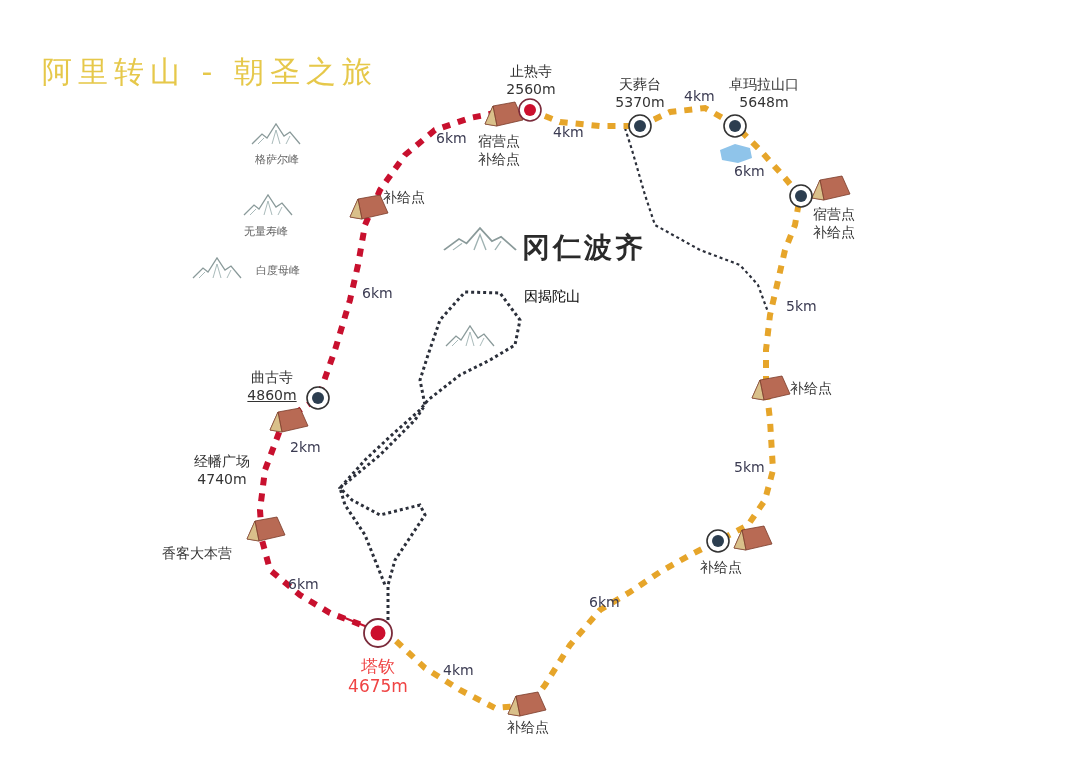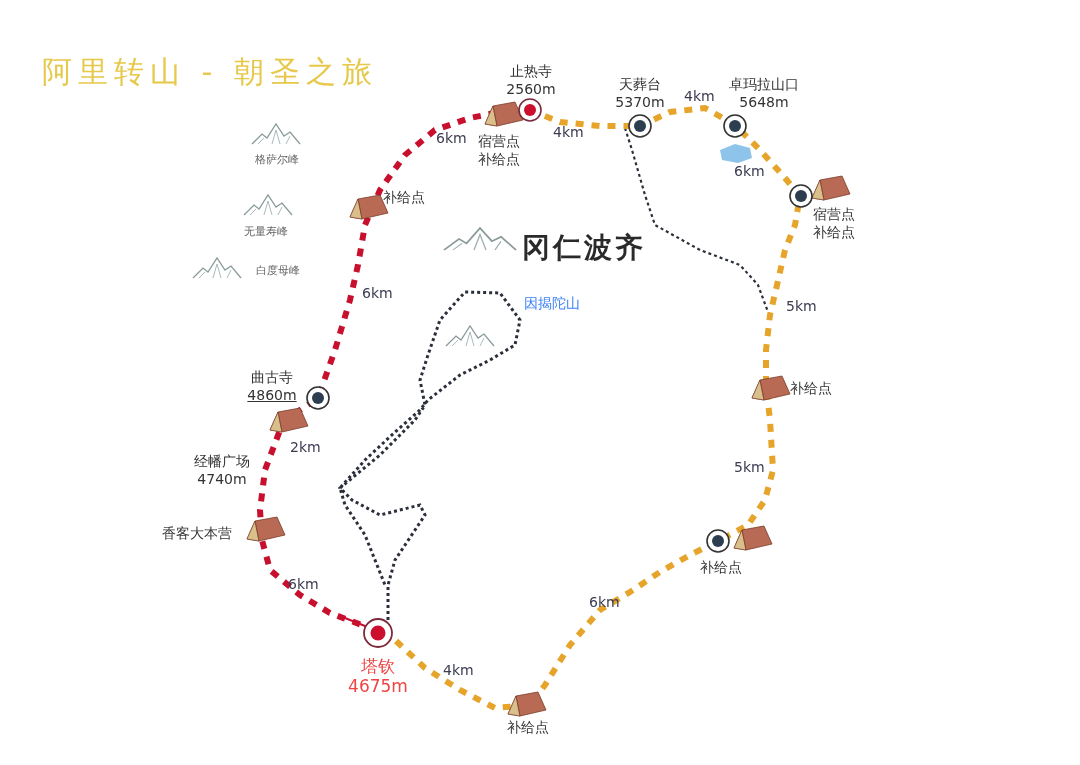--- a/index.html
+++ b/index.html
@@ -8,21 +8,21 @@
   #map { position: absolute; left: 0; top: 0; width: 1080px; height: 765px; }
   .label { position: absolute; font-size: 14px; color: #333; line-height: 17px; white-space: nowrap; }
   .label.center { text-align: center; }
   .label.big { font-size: 17px; line-height: 20px; color: #ef4444; }
   .label.km { font-size: 14px; color: #3b3b52; }
   .title { position: absolute; left: 42px; top: 52px; font-size: 30px; letter-spacing: 6px;
            color: #e6c84a; font-family: "DejaVu Sans", sans-serif; font-weight: normal; text-align: center; }
   .range-title { position: absolute; left: 522px; top: 229px; font-size: 28px; font-weight: bold;
                  letter-spacing: 3px; color: #2a2a2a; font-family: "DejaVu Serif", serif; }
   .peak-label { position: absolute; font-size: 11px; color: #666; white-space: nowrap; }
-  .yin-label { position: absolute; left: 524px; top: 295px; font-size: 14px; color: #3b82f6; }
+  .yin-label { position: absolute; left: 524px; top: 288px; font-size: 14px; color: #000000; }
 </style>
 </head>
 <body>
 
 <svg id="map" viewBox="0 0 1080 765" xmlns="http://www.w3.org/2000/svg">
   <defs>
     <g id="mtn">
       <path d="M0 20 L10 10 L15 14 L24 0 L32 12 L38 8 L48 20" fill="none" stroke="#8a9a9a" stroke-width="1.3"></path>
       <path d="M6 20 L12 14 M20 20 L24 6 L28 20 M34 20 L38 12" fill="none" stroke="#9fb2b2" stroke-width="0.9"></path>
     </g>
@@ -114,21 +114,21 @@
 <div class="label" style="left:813px;top:224px;">补给点</div>
 
 <div class="label" style="left:383px;top:189px;">补给点</div>
 
 <div class="label center" style="left:240px;top:369px;width:64px;">曲古寺</div>
 <div class="label center" style="left:240px;top:387px;width:64px;text-decoration:underline;">4860m</div>
 
 <div class="label center" style="left:186px;top:453px;width:72px;">经幡广场</div>
 <div class="label center" style="left:190px;top:471px;width:64px;">4740m</div>
 
-<div class="label" style="left:162px;top:525px;text-align:center;">香客大本营</div>
+<div class="label" style="left:162px;top:545px;text-align:center;">香客大本营</div>
 
 <div class="label big center" style="left:348px;top:656px;width:60px;">塔钦</div>
 <div class="label big center" style="left:338px;top:676px;width:80px;">4675m</div>
 
 <div class="label" style="left:790px;top:380px;">补给点</div>
 <div class="label" style="left:700px;top:559px;">补给点</div>
 <div class="label" style="left:507px;top:719px;">补给点</div>
 
 <div class="label km" style="left:288px;top:576px;">6km</div>
 <div class="label km" style="left:290px;top:439px;">2km</div>

